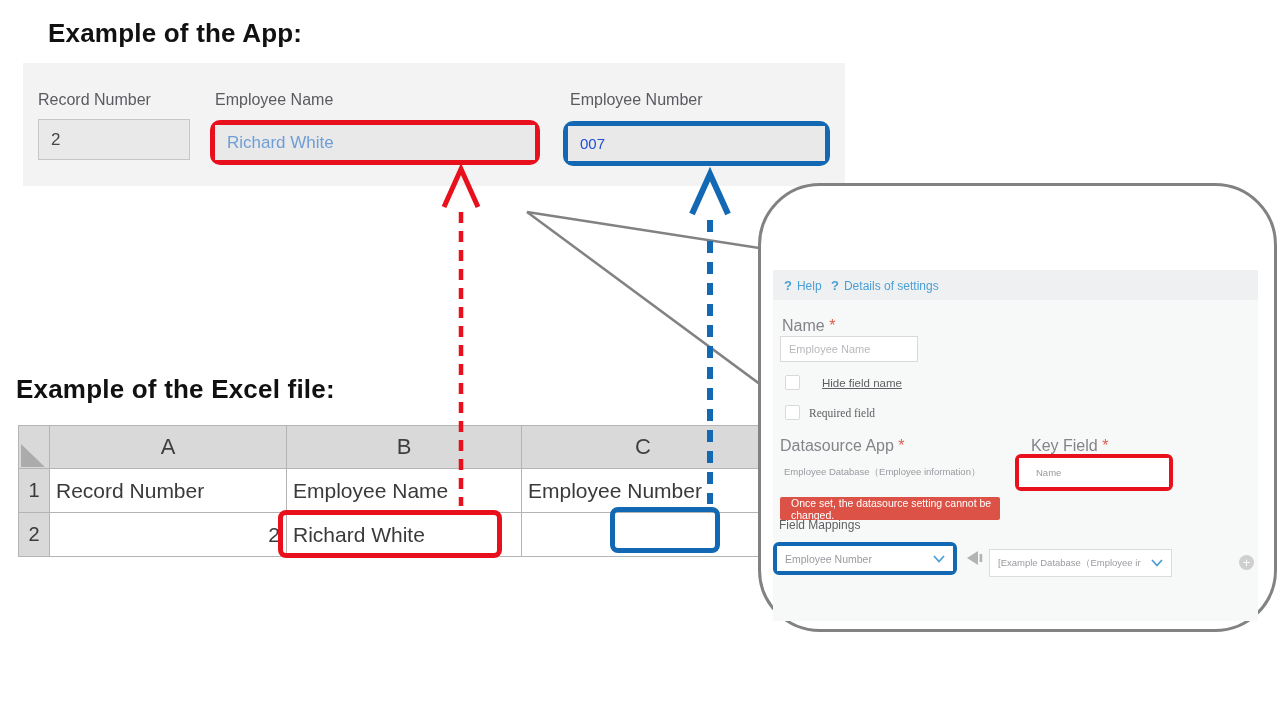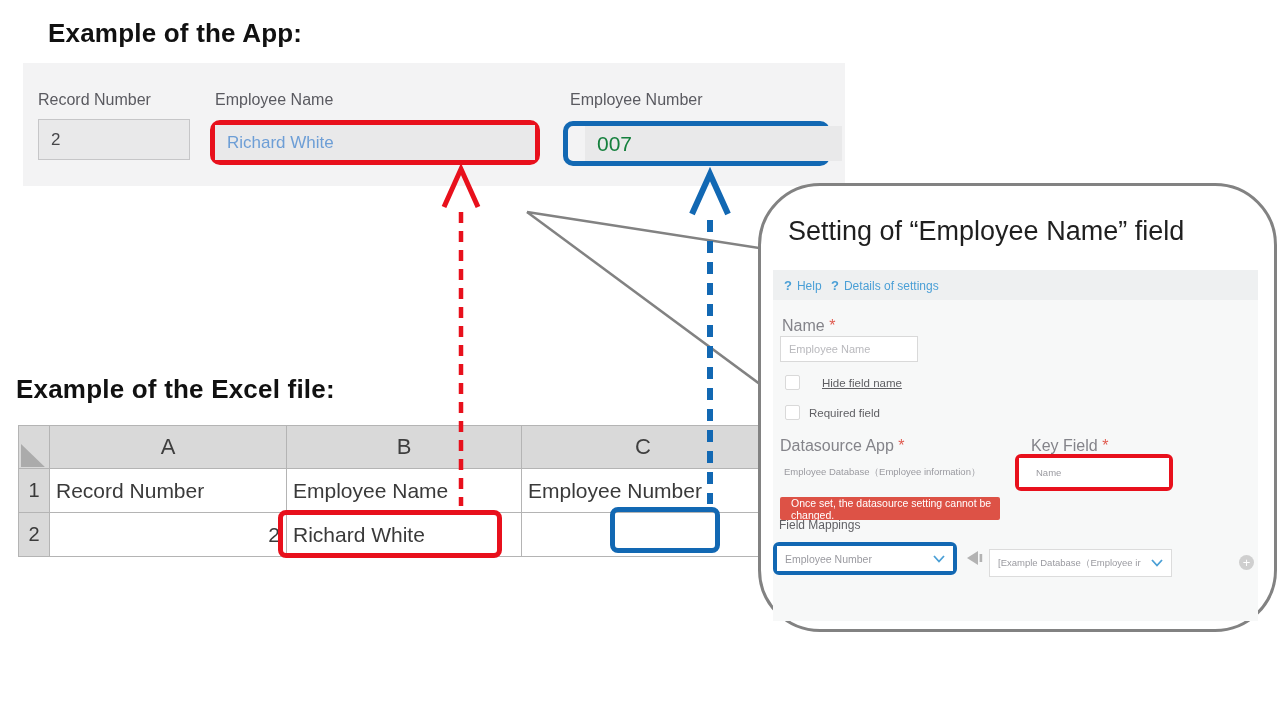--- a/index.html
+++ b/index.html
@@ -66,21 +66,21 @@
   <div class="abs app-label" style="left:15px;top:28px;">Record Number</div>
   <div class="abs app-input" style="left:15px;top:56px;width:152px;height:41px;">2</div>
 
   <div class="abs app-label" style="left:192px;top:28px;">Employee Name</div>
   <div class="abs hl-red" style="left:187px;top:57px;width:330px;height:45px;">
     <div class="hl-fill" style="color:#6d9ed6;font-size:17px;">Richard White</div>
   </div>
 
   <div class="abs app-label" style="left:547px;top:28px;">Employee Number</div>
   <div class="abs hl-blue" style="left:540px;top:58px;width:267px;height:45px;">
-    <div class="hl-fill" style="color:#15803d;font-size:21px;margin-left:17px;">007</div>
+    <div class="hl-fill" style="color:#1d4ed8;font-size:15px;">007</div>
   </div>
 </div>
 
 <div class="abs h1" style="left:16px;top:374px;">Example of the Excel file:</div>
 
 <table class="abs xl">
   <tbody>
       <tr class="hdr">
     <th style="width:30px;padding:0;">
       <div class="corner-tri"></div>
@@ -113,21 +113,20 @@
   <line x1="527" y1="212" x2="772" y2="393" stroke="#828282" stroke-width="2.5"></line>
 
   <line x1="461" y1="212" x2="461" y2="506" stroke="#e8101c" stroke-width="4.5" stroke-dasharray="11,8"></line>
   <polyline points="444,207 461,169 478,207" fill="none" stroke="#e8101c" stroke-width="5"></polyline>
 
   <line x1="710" y1="220" x2="710" y2="504" stroke="#1268b3" stroke-width="6" stroke-dasharray="12,9"></line>
   <polyline points="692,214 710,174 728,214" fill="none" stroke="#1268b3" stroke-width="6"></polyline>
 </svg>
 
 <div class="abs bubble">
-  <div class="abs bubble-title" style="left:27px;top:30px;">Setting of “Employee Name” field</div>
 
   <div class="set-panel">
     <div class="helpbar">
       <span class="hlink abs" style="left:11px;top:8px;">
         <span class="q">?</span>
         <span>Help</span>
       </span>
       <span class="hlink abs" style="left:58px;top:8px;">
         <span class="q">?</span>
         <span>Details of settings</span>
@@ -137,21 +136,21 @@
     <div class="abs slabel" style="left:9px;top:47px;">
       <span>Name</span>
       <span class="req">*</span>
     </div>
     <input class="abs sinput" style="left: 7px; top: 66px; width: 138px; height: 26px; padding-left: 8px;" placeholder="Employee Name">
 
     <div class="abs cbox" style="left:12px;top:105px;"></div>
     <div class="abs cblabel" style="left:49px;top:107px;text-decoration:underline;">Hide field name</div>
 
     <div class="abs cbox" style="left:12px;top:135px;"></div>
-    <div class="abs cblabel" style="left:36px;top:137px;">Required field</div>
+    <div class="abs cblabel" style="left:36px;top:137px;font-family:Liberation Serif, serif;">Required field</div>
 
     <div class="abs slabel" style="left:7px;top:167px;">
       <span>Datasource App</span>
       <span class="req">*</span>
     </div>
     <div class="abs slabel" style="left:258px;top:167px;">
       <span>Key Field</span>
       <span class="req">*</span>
     </div>
 

